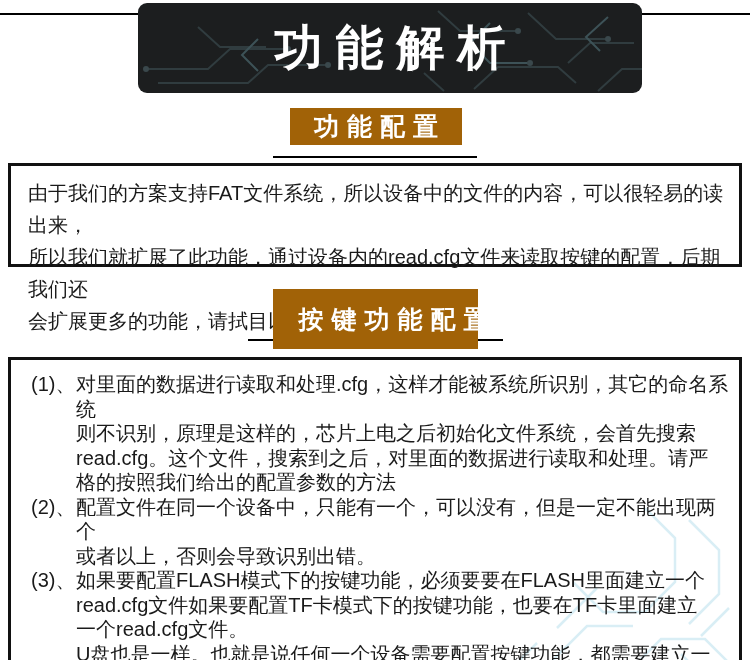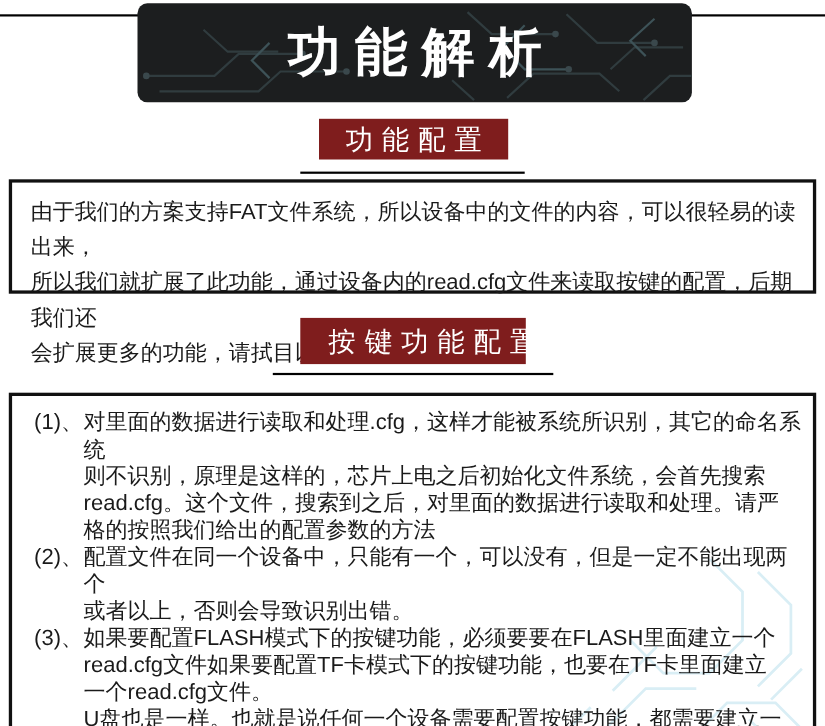--- a/index.html
+++ b/index.html
@@ -10,49 +10,49 @@
     background:#ffffff;
     overflow:hidden;
     font-family:"Liberation Sans", sans-serif;
     color:#1a1a1a;
   }
   .top-rule {
     position:absolute; left:0; top:13px;
     width:750px; height:2px; background:#000;
   }
   .header-banner {
-    position:absolute; left:125px; top:3px;
+    position:absolute; left:138px; top:3px;
     width:504px; height:90px;
     background:#1c1e1f;
     border-radius:9px;
     display:flex; align-items:center; justify-content:center;
     overflow:hidden;
     z-index:2;
   }
   .header-banner svg { position:absolute; left:0; top:0; }
   .header-title {
     position:relative; z-index:1;
     color:#ffffff;
     font-size:48px; font-weight:bold;
     letter-spacing:13px; padding-left:13px;
     white-space:nowrap;
   }
   .section-btn {
     position:absolute;
-    background:#7f1d1d;
+    background:#a16207;
     color:#ffffff;
     display:flex; align-items:center; justify-content:center;
-    font-size:25px; font-weight:normal;
+    font-size:25px; font-weight:bold;
     letter-spacing:8px;
     white-space:nowrap;
     z-index:2;
   }
   .section-btn span { padding-left:8px; }
   .btn1 { left:290px; top:108px; width:172px; height:37px; }
-  .btn2 { left:273px; top:289px; width:205px; height:42px;padding-left:36px; }
+  .btn2 { left:273px; top:289px; width:205px; height:60px;padding-left:36px; }
   .btn-underline {
     position:absolute; height:2px; background:#000; z-index:1;
   }
   .u1 { left:273px; top:156px; width:204px; }
   .u2 { left:248px; top:339px; width:255px; }
   .text-box {
     position:absolute; left:8px;
     width:734px;
     border:3px solid #111111;
     background:transparent;

